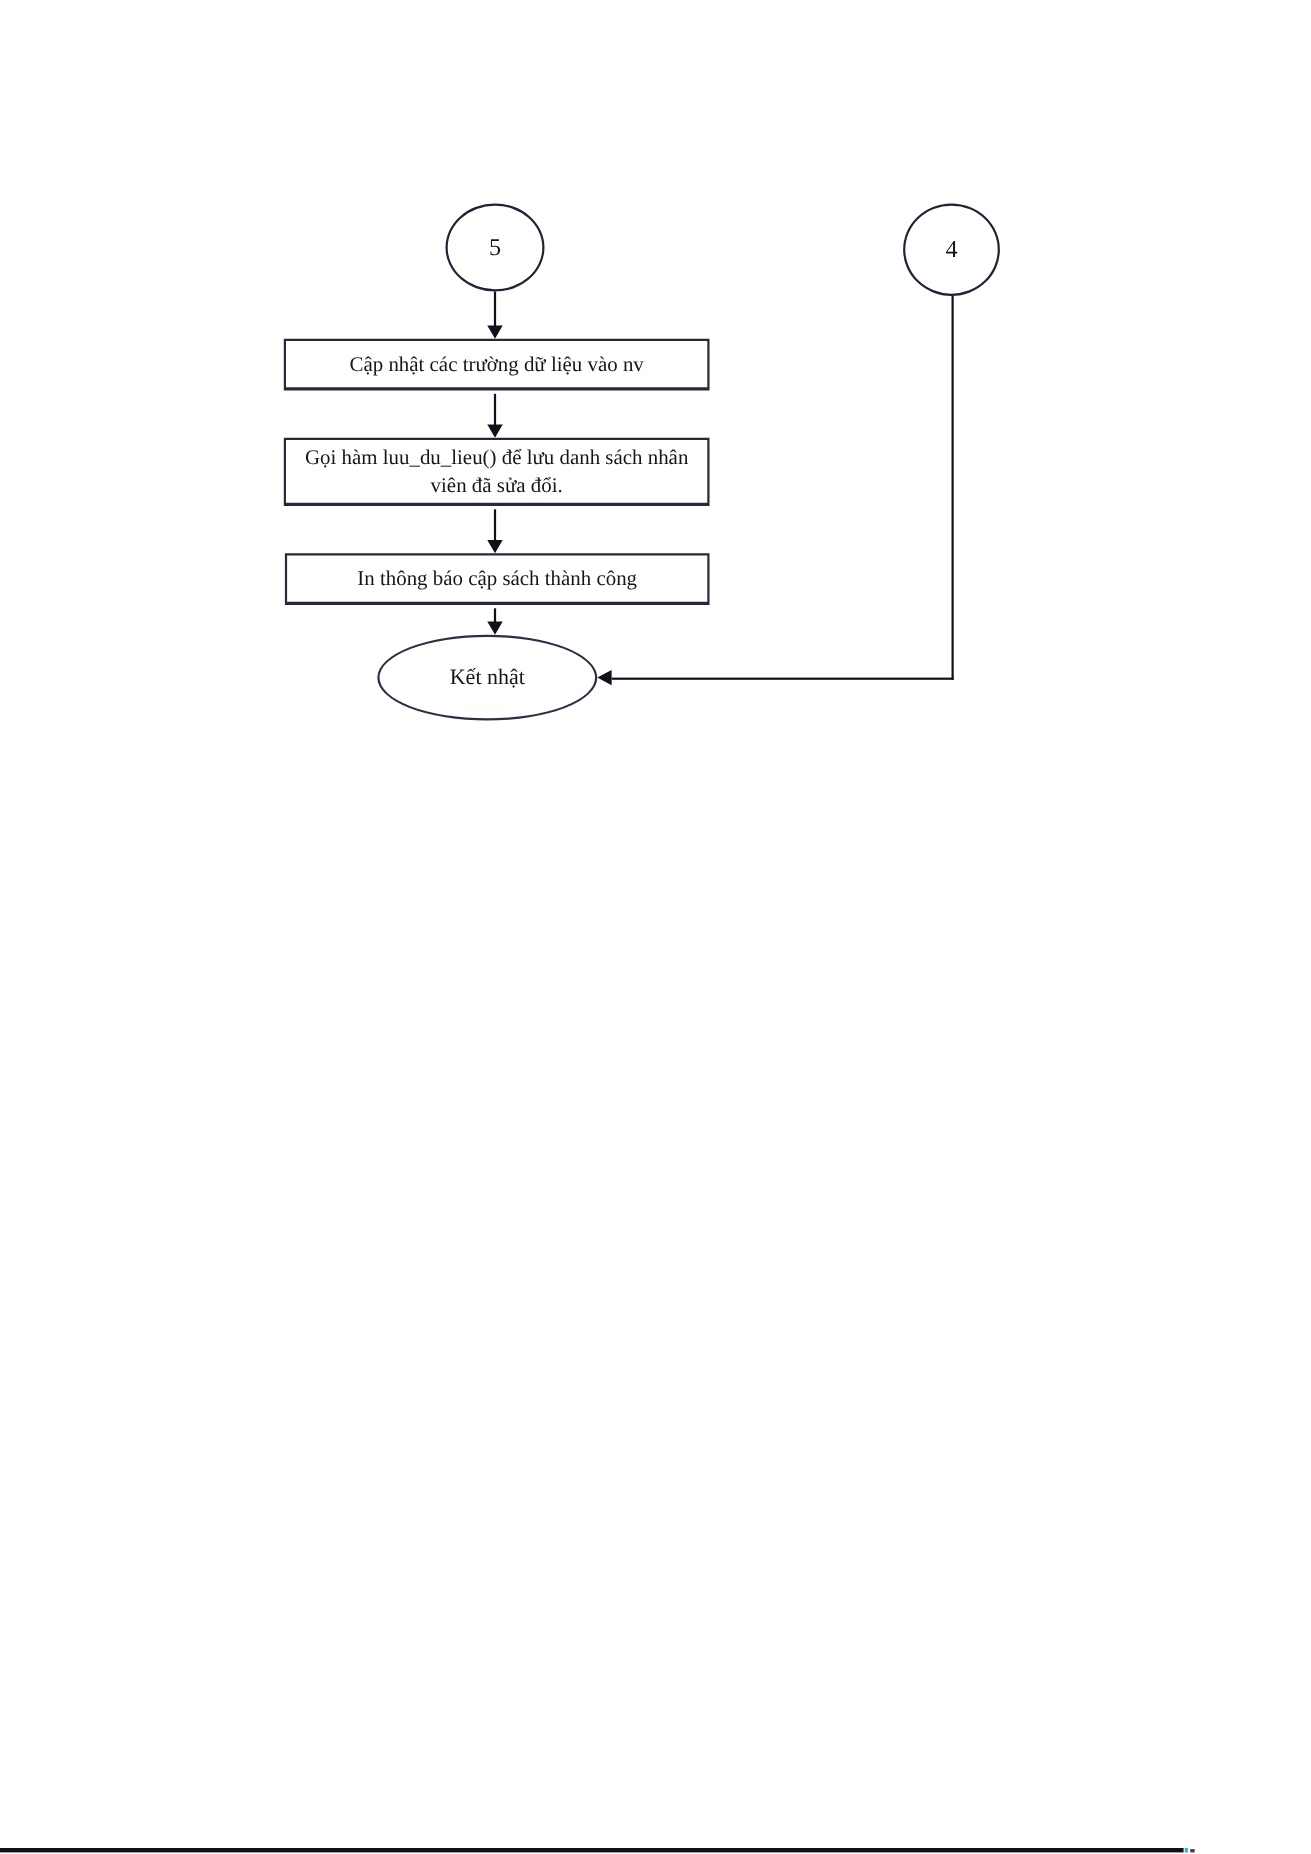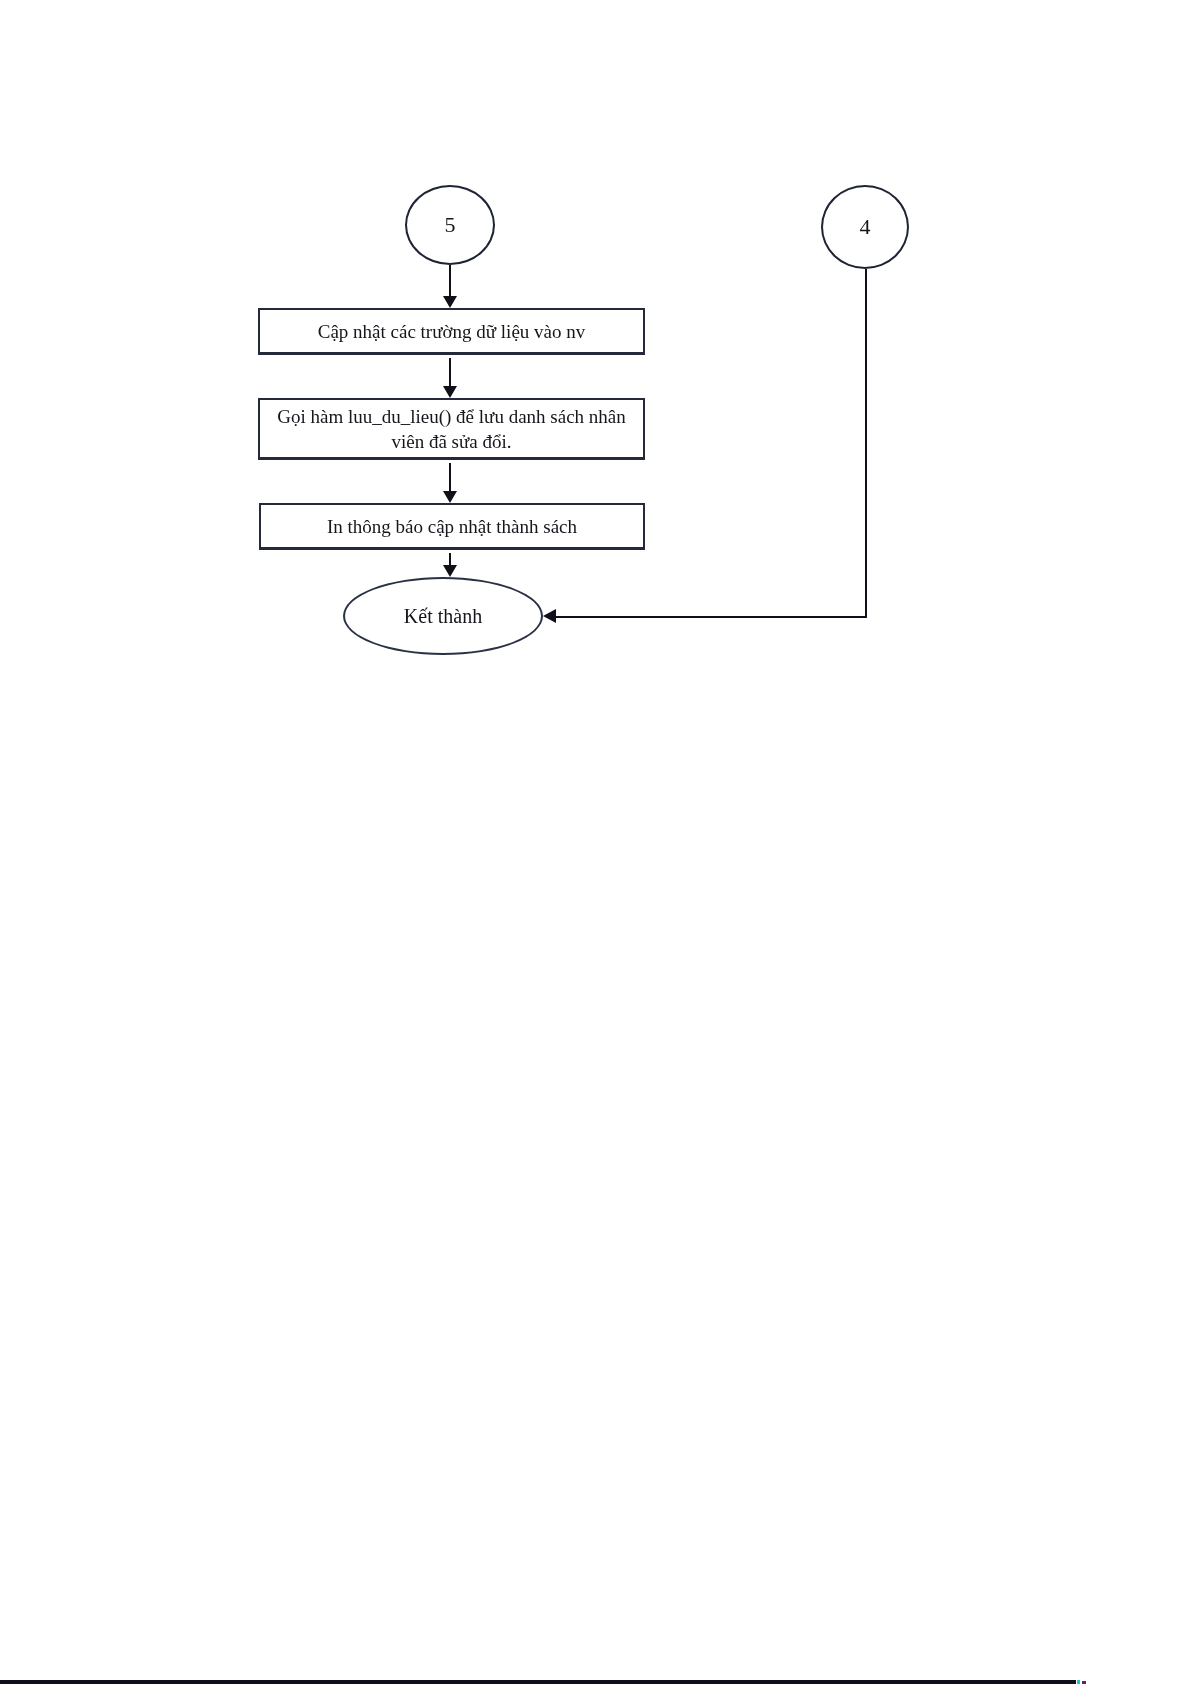--- a/index.html
+++ b/index.html
@@ -121,28 +121,28 @@
   <div class="arrow-down" style="left:443px; top:386px;"></div>
 
   <div class="shape process-box box-2">
     <span>Gọi hàm luu_du_lieu() để lưu danh sách nhân viên đã sửa đổi.</span>
   </div>
 
   <div class="vline" style="left:449px; top:463px; height:29px;"></div>
   <div class="arrow-down" style="left:443px; top:491px;"></div>
 
   <div class="shape process-box box-3">
-    <span>In thông báo cập nhật thành sách</span>
+    <span>In thông báo cập sách thành công</span>
   </div>
 
   <div class="vline" style="left:449px; top:553px; height:14px;"></div>
   <div class="arrow-down" style="left:443px; top:565px;"></div>
 
   <div class="shape terminator">
-    <span>Kết thành</span>
+    <span>Kết nhật</span>
   </div>
 
   <div class="vline" style="left:865px; top:269px; height:349px;"></div>
   <div class="hline" style="left:556px; top:616px; width:311px;"></div>
   <div class="arrow-left" style="left:543px; top:609px;"></div>
 
   <div class="footer-rule"></div>
   <div class="footer-fleck-cyan"></div>
   <div class="footer-fleck-purple"></div>
 

